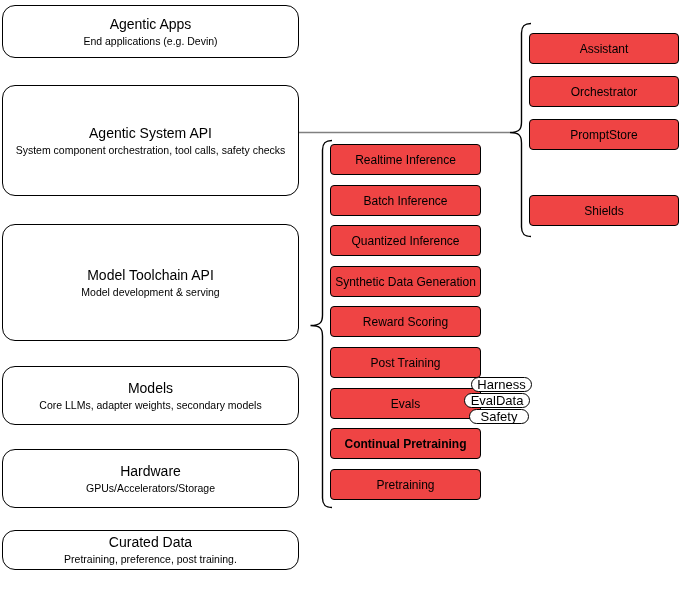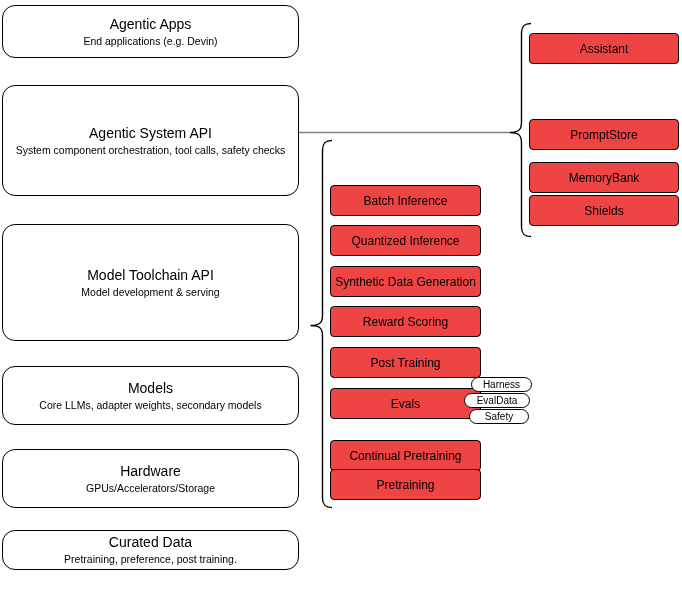--- a/index.html
+++ b/index.html
@@ -64,21 +64,21 @@
   .rnode { left: 529px; width: 150px; height: 31px; }
   .pill {
     position: absolute;
     box-sizing: border-box;
     border: 1px solid #000000;
     border-radius: 9px;
     background: #ffffff;
     display: flex;
     align-items: center;
     justify-content: center;
-    font-size: 10px;
+    font-size: 13px;
     line-height: 1;
     z-index: 2;
     text-align: center;
   }
 </style>
 </head>
 <body>
 
 <div id="canvas">
 
@@ -117,31 +117,32 @@
   <div class="lbox" style="top:449px; height:59px;">
     <div class="title">Hardware</div>
     <div class="subtitle">GPUs/Accelerators/Storage</div>
   </div>
 
   <div class="lbox" style="top:530px; height:40px;">
     <div class="title">Curated Data</div>
     <div class="subtitle">Pretraining, preference, post training.</div>
   </div>
 
+  <div class="mnode" style="top:144px;">Realtime Inference</div>
   <div class="mnode" style="top:185px;">Batch Inference</div>
   <div class="mnode" style="top:225px;">Quantized Inference</div>
   <div class="mnode" style="top:266px;">Synthetic Data Generation</div>
   <div class="mnode" style="top:306px;">Reward Scoring</div>
   <div class="mnode" style="top:347px;">Post Training</div>
   <div class="mnode" style="top:388px;">Evals</div>
-  <div class="mnode" style="top:440px;">Continual Pretraining</div>
+  <div class="mnode" style="top:428px;font-weight:bold;">Continual Pretraining</div>
   <div class="mnode" style="top:469px;">Pretraining</div>
 
   <div class="pill" style="left:471px; top:377px; width:61px; height:15px;">Harness</div>
   <div class="pill" style="left:464px; top:393px; width:66px; height:15px;">EvalData</div>
   <div class="pill" style="left:469px; top:409px; width:60px; height:15px;">Safety</div>
 
   <div class="rnode" style="top:33px;">Assistant</div>
+  <div class="rnode" style="top:76px;">Orchestrator</div>
   <div class="rnode" style="top:119px;">PromptStore</div>
-  <div class="rnode" style="top:162px;">MemoryBank</div>
   <div class="rnode" style="top:195px;">Shields</div>
 
 </div>
 
 </body></html>

